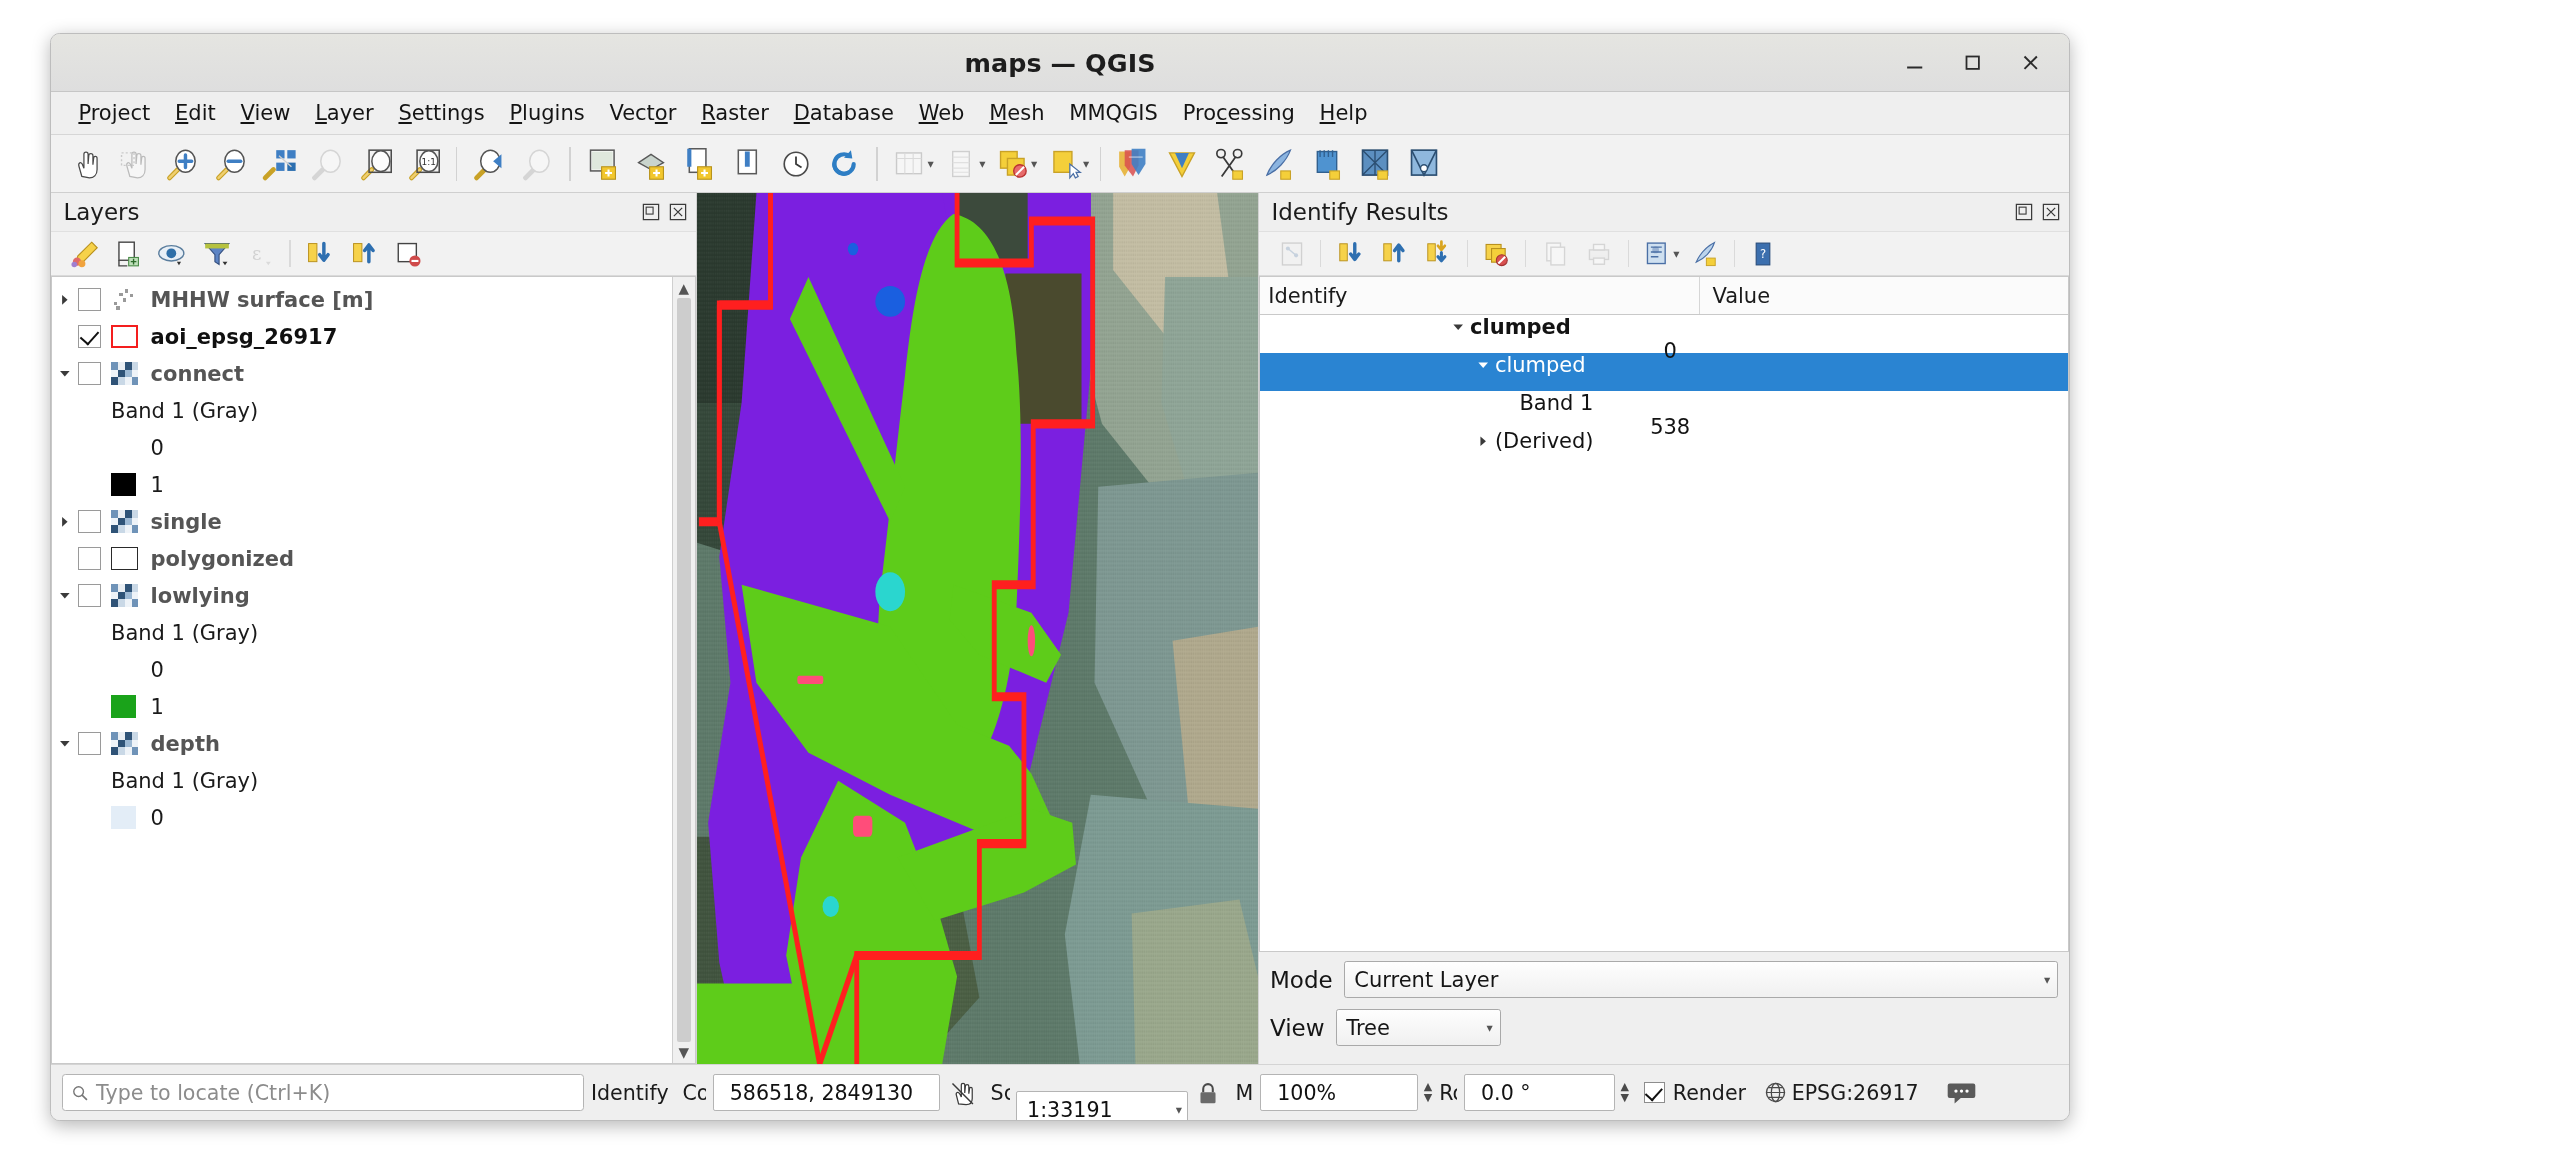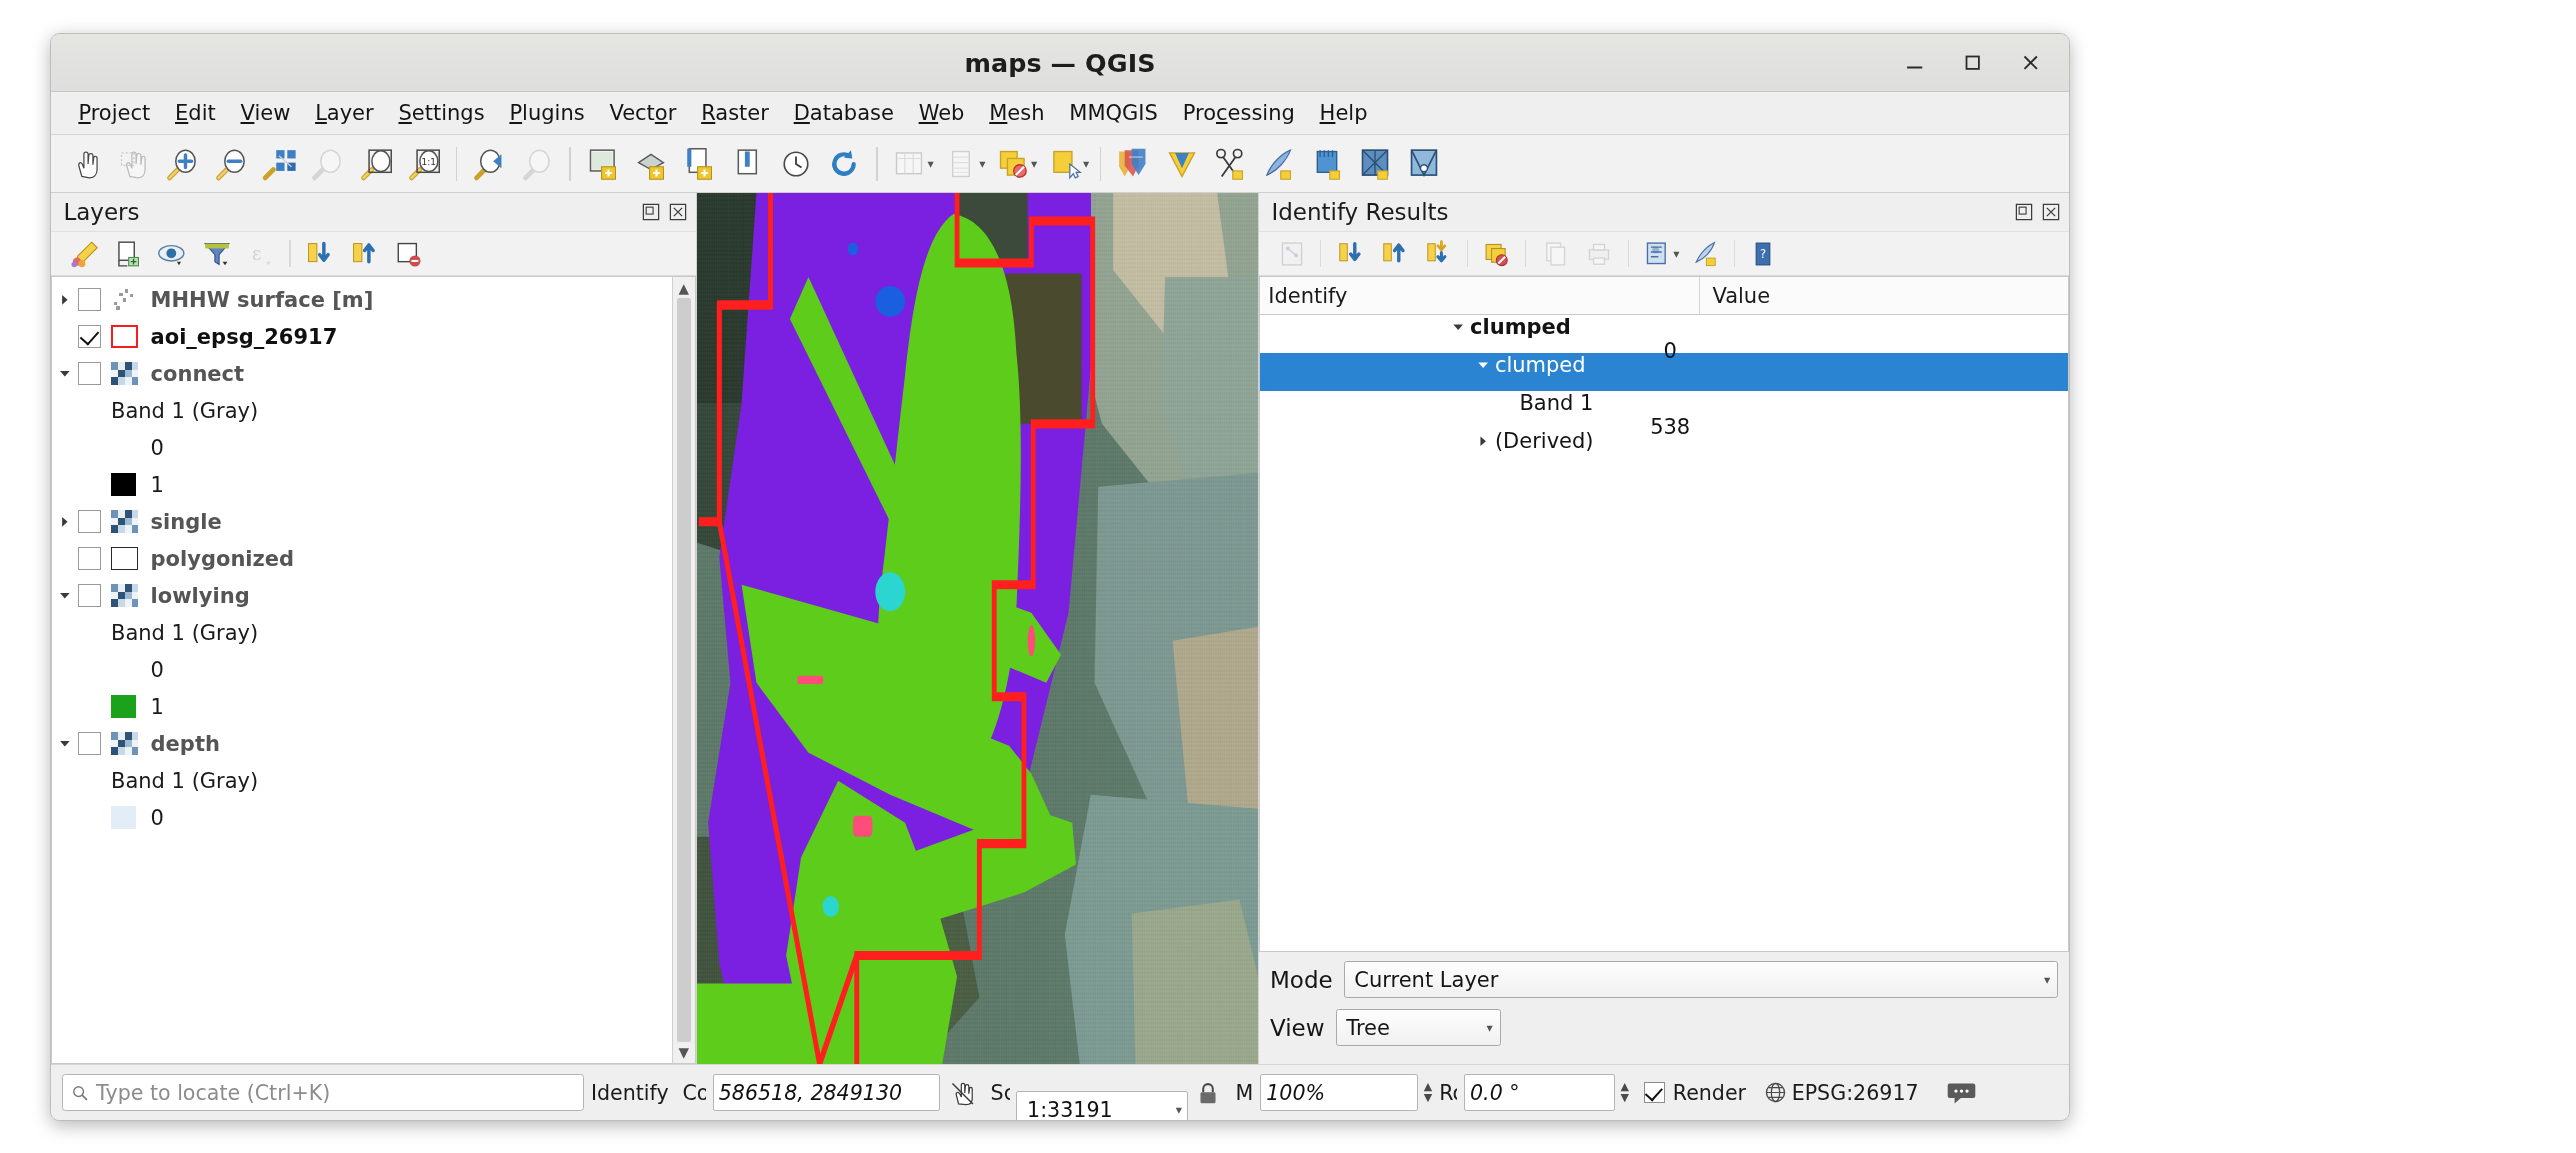--- a/index.html
+++ b/index.html
@@ -163,21 +163,21 @@
   }
   .locator {
     width: 522px; height: 37px; background:#fff; border:0.7px solid #b4b4b4; border-radius:3.4px;
     display:flex; align-items:center; padding: 0 8.2px; gap:6.9px;
   }
   .locator .ph { font-size:20.6px; color:#8c8c8c; }
   .sb-label { font-size:20.6px; color:#1b1b1b; margin: 0 6.9px; white-space:nowrap;}
   .sb-label.clip { max-width: 89px; overflow:hidden; }
   .sb-input {
     height: 37px; background:#fff; border:0.7px solid #b4b4b4; border-radius:2.1px;
-    display:flex; align-items:center; padding: 0 5px; font-size:20.6px; color:#111; white-space:nowrap;font-style:italic;
+    display:flex; align-items:center; padding: 0 16px; font-size:20.6px; color:#111; white-space:nowrap;
   }
   .sb-combo {
     height: 37px; background:#fff; border:0.7px solid #b4b4b4; border-radius:2.1px;
     display:flex; align-items:center; padding: 0 5.5px 0 9.6px; font-size:20.6px; color:#111;margin-top:34px;
   }
   .sb-combo .v { flex:1; white-space:nowrap; }
   .spin { display:flex; flex-direction:column; justify-content:center; margin-left:5.5px; gap:1.4px;}
   .spin i { font-style:normal; font-size:11px; line-height:9.6px; color:#4a4a4a;}
   .sb-check { width:20.6px; height:20.6px; border:1.4px solid #8d8d8d; background:#fff; position:relative; margin-right:8.2px;}
   .sb-check.on::after { content:""; position:absolute; left:4.1px; top:0.7px; width:7.6px; height:13.7px; border:solid #111; border-width:0 2.7px 2.7px 0; transform:rotate(42deg);}

